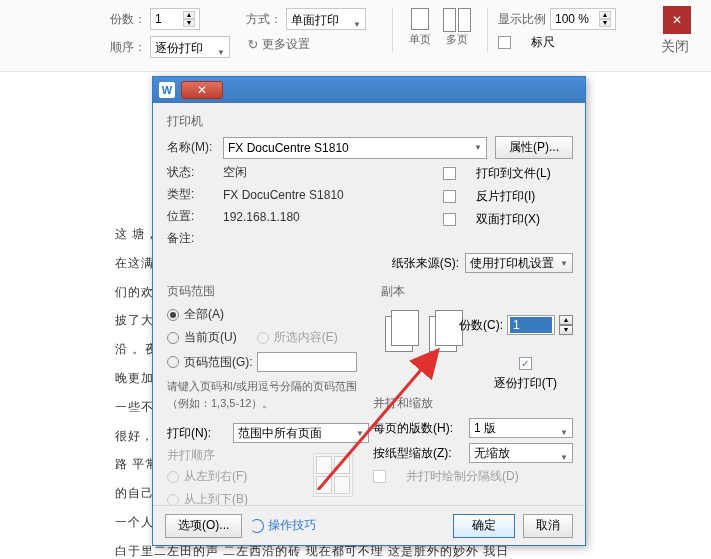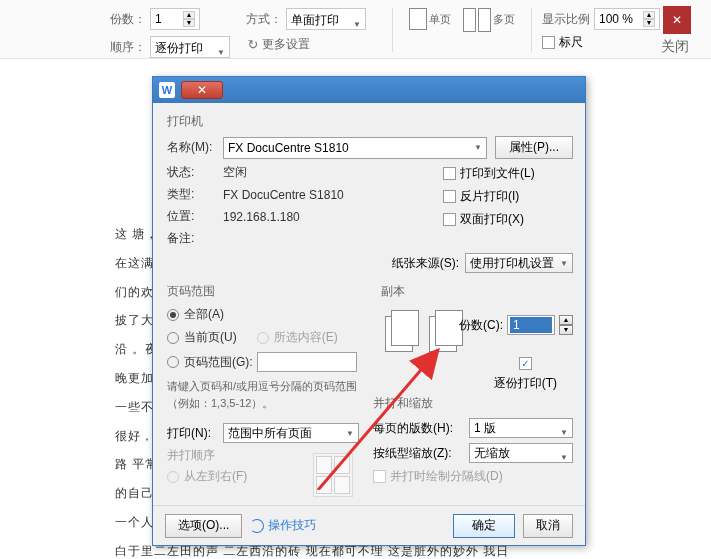--- a/index.html
+++ b/index.html
@@ -1,37 +1,37 @@
 <!DOCTYPE html>
 <html><head>
 <meta charset="utf-8">
 <style>
 * { margin: 0; padding: 0; box-sizing: border-box; font-family: "Microsoft YaHei", "SimSun", sans-serif; font-size: 12px; }
 body { background: #fff; width: 711px; height: 559px; overflow: hidden; position: relative; }
 
-.toolbar { height: 59px; background: #fafafa; border-bottom: 1px solid #e5e5e5; display: flex; align-items: flex-start; padding: 8px 22px 0 110px; position: relative; }
+.toolbar { height: 72px; background: #fafafa; border-bottom: 1px solid #e5e5e5; display: flex; align-items: flex-start; padding: 8px 22px 0 110px; position: relative; }
 .toolbar-group { display: flex; flex-direction: column; gap: 6px; margin-right: 16px; }
 .toolbar-row { display: flex; align-items: center; gap: 4px; }
 .toolbar-label { color: #666; }
 .toolbar-input { width: 80px; height: 22px; border: 1px solid #c8c8c8; padding: 0 4px; display: flex; align-items: center; justify-content: space-between; background: #fff; }
 .toolbar-input-narrow { width: 50px; }
 .spin { width: 12px; display: flex; flex-direction: column; }
 .spin-btn { height: 8px; line-height: 6px; font-size: 7px; background: #f0f0f0; border: 1px solid #ccc; text-align: center; cursor: pointer; }
 .toolbar-select { width: 80px; height: 22px; border: 1px solid #c8c8c8; display: flex; align-items: flex-end; justify-content: space-between; padding: 0 4px; background: #fff; }
 .drop-arrow { font-size: 8px; color: #666; }
 .toolbar-more { display: flex; align-items: center; gap: 2px; color: #666; cursor: pointer; }
 .icon-refresh { width: 14px; height: 14px; display: inline-flex; align-items: center; justify-content: center; color: #7a7a7a; font-size: 13px; }
 .toolbar-sep { width: 1px; height: 44px; background: #ddd; margin: 0 10px; }
-.view-btn { display: flex; align-items: center; gap: 2px; cursor: pointer; padding: 0 6px; }
+.view-btn { display: flex; flex-direction: column; align-items: center; gap: 2px; cursor: pointer; padding: 0 6px; }
 .view-btn-icon { width: 18px; height: 22px; border: 1.5px solid #888; background: #fff; position: relative; }
 .view-btn-icon.multi { width: 28px; display: flex; gap: 2px; border: none; }
 .view-btn-icon.multi::before, .view-btn-icon.multi::after { content: ""; width: 12px; height: 22px; border: 1.5px solid #888; background: #fff; }
 .view-btn-label { color: #666; font-size: 11px; }
 .zoom-group { display: flex; flex-direction: column; gap: 4px; align-items: flex-start; }
-.checkbox-row { display: flex; align-items: center; gap: 4px; }
+.checkbox-row { display: flex; align-items: center; gap: 20px; }
 .chk { width: 13px; height: 13px; border: 1px solid #999; background: #fff; }
 .close-btn { position: absolute; right: 20px; top: 6px; width: 28px; height: 28px; background: #b03030; color: #fff; font-size: 16px; display: flex; align-items: center; justify-content: center; cursor: pointer; }
 .close-label { position: absolute; right: 22px; top: 38px; font-size: 14px; color: #666; text-align: center; }
 
 .doc-bg { position: absolute; left: 85px; top: 200px; right: 0; bottom: 0; padding: 20px 30px; font-family: SimSun, serif; font-size: 15px; line-height: 2.4; color: #333; letter-spacing: 1px; }
 
 .dialog { position: absolute; left: 152px; top: 76px; width: 434px; height: 470px; background: #f0f0f0; border: 1px solid #3a7ac0; box-shadow: 2px 2px 8px rgba(0,0,0,0.3); display: flex; flex-direction: column; }
 .titlebar { height: 26px; background: linear-gradient(#4b8ed6, #3a7ac0); display: flex; align-items: center; padding: 0 4px 0 6px; color: #fff; }
 .titlebar-icon { width: 16px; height: 16px; background: #fff; color: #2b78d9; font-weight: bold; display: flex; align-items: center; justify-content: center; margin-right: 6px; border-radius: 2px; font-size: 11px; }
 .titlebar-title { flex: 1; }
@@ -65,21 +65,21 @@
 .page-stack { position: absolute; width: 28px; height: 36px; border: 1px solid #888; background: #fff; }
 .copies-field { position: absolute; right: 0; top: 32px; display: flex; align-items: center; gap: 4px; }
 .copies-input { width: 48px; height: 20px; border: 1px solid #a0a0a0; background: #fff; display: flex; align-items: center; }
 .copies-input-val { flex: 1; background: #3a7ac0; color: #fff; padding: 0 3px; height: 16px; margin: 0 2px; display: flex; align-items: center; }
 .copies-spin { display: flex; flex-direction: column; }
 .copies-spin-btn { width: 14px; height: 10px; border: 1px solid #888; background: linear-gradient(#fafafa,#e0e0e0); font-size: 7px; line-height: 7px; text-align: center; cursor: pointer; }
 .chk-row { display: flex; align-items: center; gap: 5px; position: absolute; right: 16px; top: 74px; flex-direction: column; }
 .chk.checked::after { content: "✓"; font-size: 10px; color: #2b78d9; line-height: 11px; display: block; text-align: center; }
 
 .print-what-row { display: flex; align-items: center; margin-top: 12px; }
-.print-what-select { width: 136px; height: 20px; border: 1px solid #a0a0a0; background: #fff; display: flex; align-items: center; justify-content: space-between; padding: 0 4px; margin-left: 12px; }
+.print-what-select { width: 136px; height: 20px; border: 1px solid #a0a0a0; background: #fff; display: flex; align-items: center; justify-content: space-between; padding: 0 4px; margin-left: 22px; }
 
 .order-group { margin-top: 4px; }
 .order-title { color: #a0a0a0; margin-bottom: 4px; }
 
 .merge-zoom { position: absolute; right: 12px; top: 292px; width: 200px; }
 .mz-row { display: flex; align-items: center; margin-bottom: 5px; }
 .mz-label { width: 96px; }
 .mz-select { flex: 1; height: 20px; border: 1px solid #a0a0a0; background: #fff; display: flex; align-items: flex-end; justify-content: space-between; padding: 0 4px; }
 .mz-label.disabled, .mz-check-label.disabled { color: #a0a0a0; }
 
@@ -292,20 +292,24 @@
           <span class="drop-arrow">▼</span>
       </div>
     </div>
 
     <div class="order-group">
       <div class="order-title">并打顺序</div>
       <div class="radio-row">
           <span class="radio" style="border-color:#ccc"></span>
           <span class="radio-label disabled">从左到右(F)</span>
         </div>
+      <div class="radio-row">
+          <span class="radio" style="border-color:#ccc"></span>
+          <span class="radio-label disabled">从上到下(B)</span>
+        </div>
 
     </div>
 
     <div class="layout-preview">
         <div></div>
         <div></div>
         <div></div>
         <div></div>
       </div>
 

